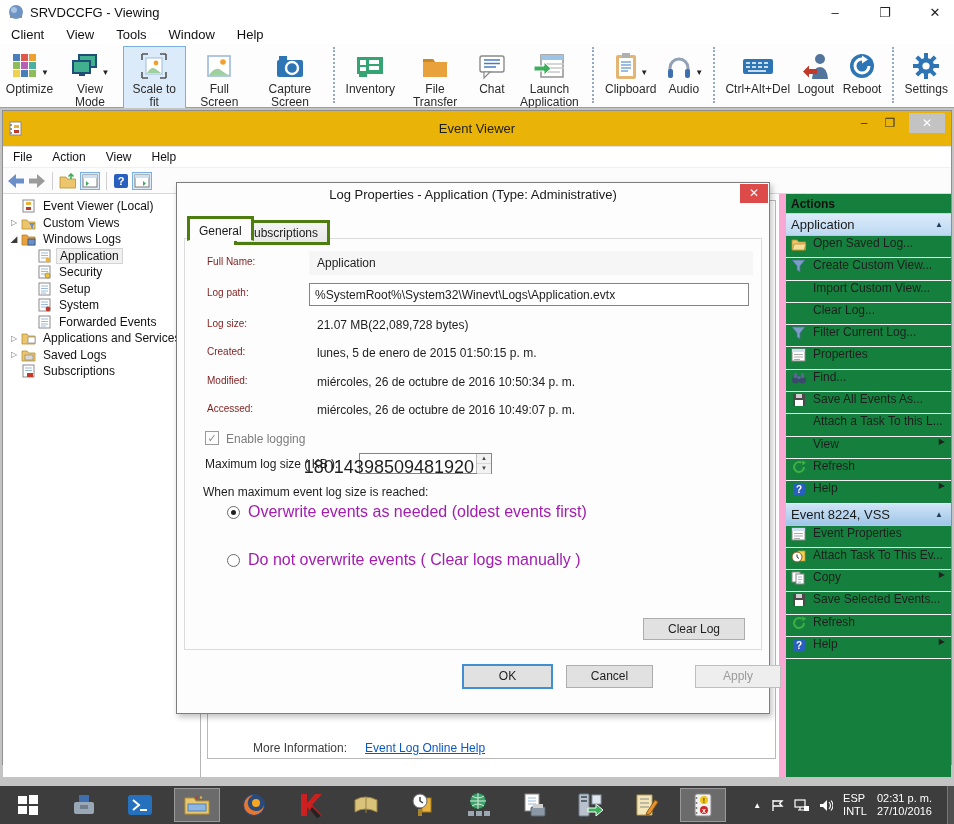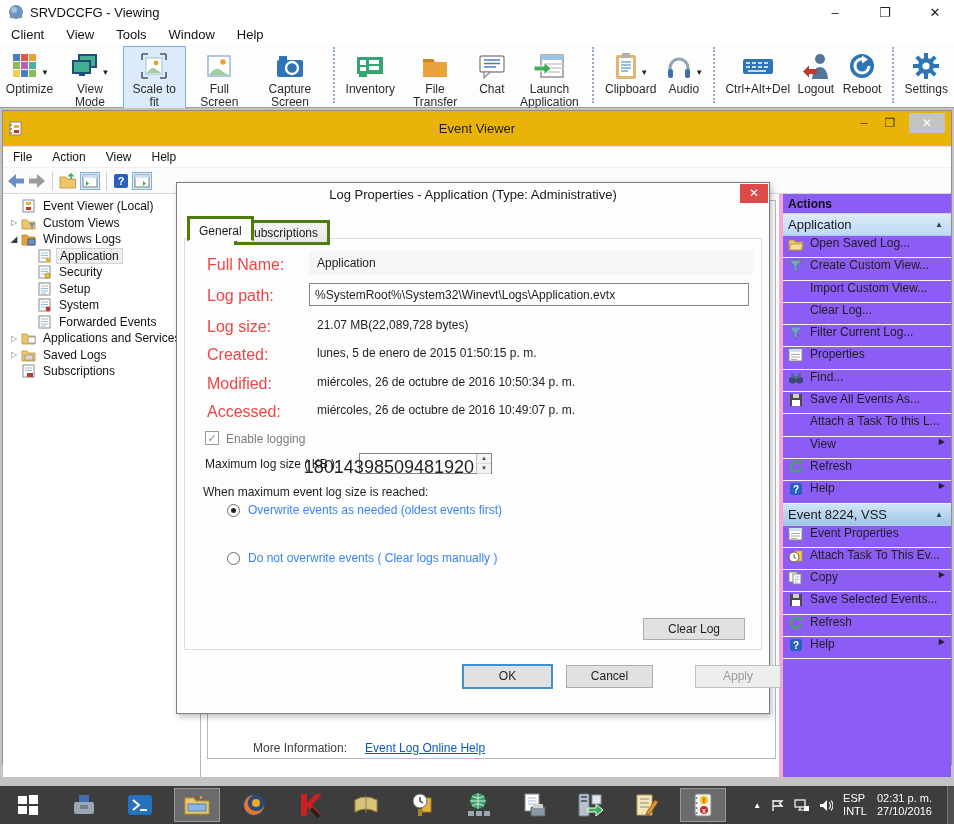--- a/index.html
+++ b/index.html
@@ -47,54 +47,54 @@
   .tree-row.selected .tree-label { background:#f0f0f0; border:1px solid #d4d4d4; }
   .ind1 { margin-left:16px; }
 
   
   #content-pane { flex:1; background:#fff; position:relative; }
   #content-box { position:absolute; left:6px; right:3px; top:6px; bottom:18px; border:1px solid #b9b9b9; }
   #more-info { position:absolute; left:52px; bottom:22px; font-size:12px; color:#3c3c3c; display:flex; gap:18px; }
   #more-info a { color:#0a58c0; text-decoration:underline; }
 
   
-  #actions-pane { width:172px; background:#8b5cf6; border-left:4px solid #f9a8d4; font-size:12px; overflow:hidden; }
+  #actions-pane { width:172px; background:#15803d; border-left:7px solid #f9a8d4; font-size:12px; overflow:hidden; }
   #actions-header { height:20px; line-height:20px; font-weight:bold; color:#111; padding-left:5px; border-bottom:1px solid #d0d0d0; }
   .act-section-hd { height:22px; display:flex; align-items:center; justify-content:space-between; padding:0 8px 0 5px; font-size:13px; color:#1a1a1a; background:linear-gradient(#dcebfa,#bcd9f2); border-bottom:1px solid #aecbe8; }
   .act-section-hd.hot { background:linear-gradient(#cfe4f7,#9fc6e8); }
   .act-caret { font-size:8px; color:#1f3b57; }
   .act-item { height:22.3px; display:flex; align-items:flex-start; border-bottom:1px solid #f2f2f2; padding-left:4px; color:#1e1e1e; position:relative; }
   .act-icon { width:17px; height:16px; margin-right:6px; flex:0 0 auto; display:flex; align-items:center; justify-content:center; }
   .act-sub { position:absolute; right:6px; font-size:8px; color:#222; }
 
   
   #dialog { position:absolute; left:176px; top:182px; width:594px; height:532px; background:#fdfdfd; border:1px solid #7e7e7e; box-shadow:2px 3px 6px rgba(0,0,0,.25); z-index:10; }
   #dlg-titlebar { position:relative; height:22px; }
   #dlg-title { position:absolute; left:0; right:0; top:4px; text-align:center; font-size:13px; color:#1a1a1a; }
   #dlg-close { position:absolute; right:1px; top:1px; width:28px; height:19px; background:#dd4a4a; color:#fff; text-align:center; line-height:19px; font-size:12px; }
   .dlg-tab { position:absolute; font-size:12px; color:#1a1a1a; border:3px solid #4d7c0f; background:linear-gradient(#f4f4f4,#e8e8e8); padding:3px 9px 2px 9px; }
   #tab-general { left:10px; top:36px; background:#fdfdfd; border-bottom:1px solid #fdfdfd; z-index:2; padding-top:5px; top:33px; }
   #tab-subs { left:57px; top:37px; z-index:1; }
   #dlg-page { position:absolute; left:7px; top:55px; width:578px; height:412px; border:1px solid #dcdcdc; background:#fdfdfd; }
-  .fld-label { position:absolute; left:22px; font-size:16px; color:#ef4444; }
+  .fld-label { position:absolute; left:22px; font-size:10px; color:#7f1d1d; }
   .fld-value { position:absolute; left:132px; font-size:12px; color:#1e1e1e; }
   #fullname-band { position:absolute; left:124px; right:8px; top:12px; height:24px; background:#f6f6f6; }
   #logpath-input { position:absolute; left:124px; right:12px; top:44px; height:23px; border:1px solid #848484; font-size:12px; padding:0 5px; color:#1e1e1e; font-family:"Liberation Sans",sans-serif; background:#fff; }
   .chk { position:absolute; left:20px; top:192px; width:14px; height:14px; border:1px solid #9a9a9a; background:#fcfcfc; color:#8b8b8b; font-size:11px; line-height:13px; text-align:center; }
   #enable-label { position:absolute; left:41px; top:193px; font-size:12px; color:#7d7d7d; }
   #max-label { position:absolute; left:20px; top:218px; font-size:12px; color:#1e1e1e; }
   #spinbox { position:absolute; left:174px; top:214px; width:133px; height:21px; border:1px solid #848484; background:#fff; }
   #spin-value { position:absolute; right:17px; top:3px; font-size:18px; color:#1e1e1e; }
   .spin-btns { position:absolute; right:0; top:0; width:15px; height:19px; border-left:1px solid #bdbdbd; display:flex; flex-direction:column; }
   .spin-b { flex:1; font-size:6px; color:#444; text-align:center; line-height:9px; background:#f2f2f2; border-bottom:1px solid #d8d8d8; }
   #when-label { position:absolute; left:18px; top:246px; font-size:12px; color:#1e1e1e; }
   .radio-row { position:absolute; left:42px; display:flex; align-items:center; gap:8px; }
   .radio { width:13px; height:13px; border:1px solid #6a6a6a; border-radius:50%; background:#fff; position:relative; }
   .radio.checked::after { content:""; position:absolute; left:3px; top:3px; width:5px; height:5px; border-radius:50%; background:#222; }
-  .radio-label { font-size:12px; color:#3b82f6; }
+  .radio-label { font-size:16px; color:#a21caf; }
   .btn { position:absolute; background:#e1e1e1; border:1px solid #adadad; font-size:12px; color:#1e1e1e; text-align:center; }
   #btn-clearlog { left:458px; top:379px; width:102px; height:22px; line-height:20px; }
   #btn-ok { left:286px; top:482px; width:89px; height:23px; line-height:21px; border:1px solid #3f8fd1; outline:1px solid #3f8fd1; }
   #btn-cancel { left:389px; top:482px; width:87px; height:23px; line-height:21px; }
   #btn-apply { left:491px; top:482px; width:86px; height:23px; line-height:21px; color:#9b9b9b; border-color:#bfbfbf; background:#eee;margin-left:27px; }
 
   
   #taskbar { position:absolute; left:0; top:786px; width:954px; height:38px; background:#3d3d3d; display:flex; align-items:center; }
   .tk-btn { width:44px; height:38px; display:flex; align-items:center; justify-content:center; margin-left:12px; }
   .tk-btn.active { background:#6b6b6b; border:1px solid #999; width:46px; height:34px; }

